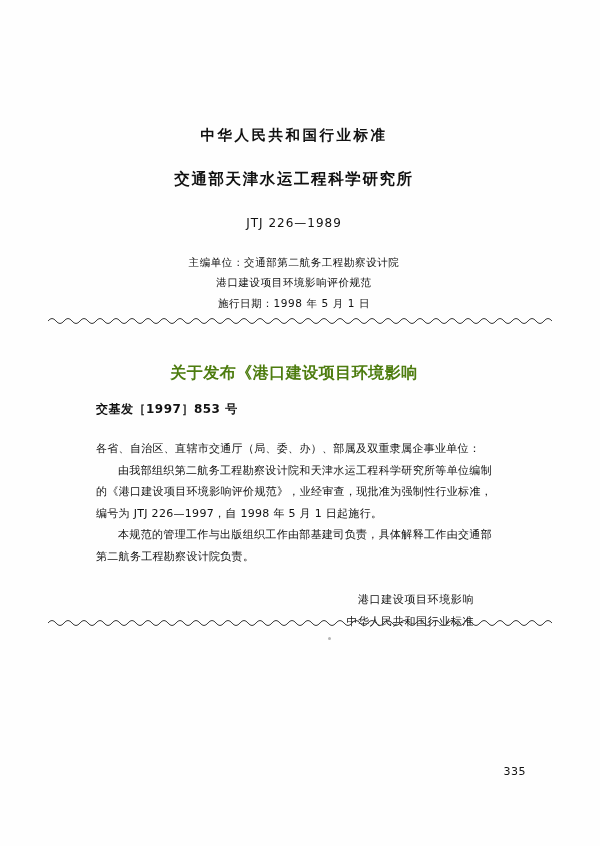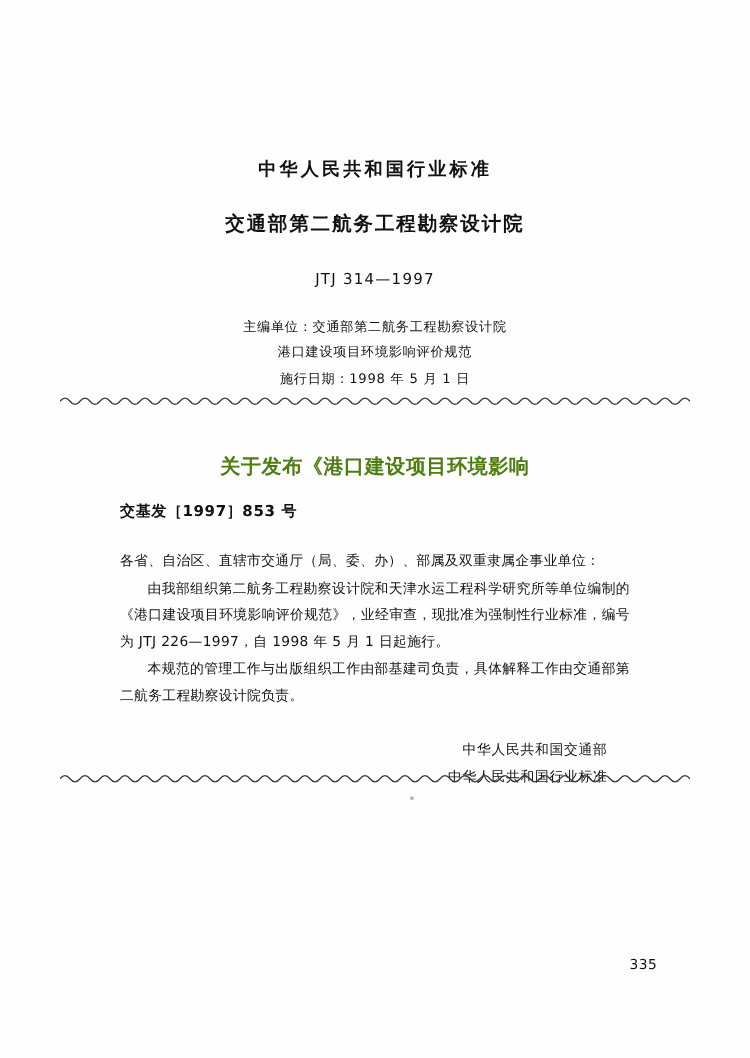--- a/index.html
+++ b/index.html
@@ -17,21 +17,21 @@
   .page {
     position: relative;
     width: 600px;
     height: 846px;
     box-sizing: border-box;
     background: #fefefe;
   }
   .content {
     position: absolute;
     left: 0;
-    right: 0;
+    right: 12px;
     top: 0;
     padding: 0 96px;
     box-sizing: border-box;
   }
   
   .std-header {
     margin-top: 126px;
     text-align: center;
   }
   .std-org {
@@ -143,22 +143,22 @@
 </style>
 </head>
 <body>
 
 <div class="page">
 
   <div class="content">
 
     <div class="std-header">
       <div class="std-org">中华人民共和国行业标准</div>
-      <div class="std-title">交通部第二航务工程勘察设计院</div>
-      <div class="std-code">JTJ 314—1997</div>
+      <div class="std-title">交通部天津水运工程科学研究所</div>
+      <div class="std-code">JTJ 226—1989</div>
 
       <div class="meta-block">
         <div class="meta-line">主编单位：交通部第二航务工程勘察设计院</div>
         <div class="meta-line">港口建设项目环境影响评价规范</div>
         <div class="meta-line">施行日期：1998 年 5 月 1 日</div>
       </div>
     </div>
 
     <div class="notice">
       <div class="notice-title">
@@ -167,21 +167,21 @@
       <div class="notice-no">交基发［1997］853 号</div>
     </div>
 
     <div class="body-text">
       <p class="noindent">各省、自治区、直辖市交通厅（局、委、办）、部属及双重隶属企事业单位：</p>
       <p>由我部组织第二航务工程勘察设计院和天津水运工程科学研究所等单位编制的《港口建设项目环境影响评价规范》，业经审查，现批准为强制性行业标准，编号为 JTJ 226—1997，自 1998 年 5 月 1 日起施行。</p>
       <p>本规范的管理工作与出版组织工作由部基建司负责，具体解释工作由交通部第二航务工程勘察设计院负责。</p>
     </div>
 
     <div class="signature">
-      <div>中华人民共和国交通部</div>
+      <div>港口建设项目环境影响</div>
       <div>中华人民共和国行业标准</div>
     </div>
 
   </div>
 
   <div class="wave-wrap wave-1">
     <svg class="wave" viewBox="0 0 504 14" preserveAspectRatio="none" aria-hidden="true">
       <path d="M0,7 q4,-5 8,0 t8,0 t8,0 t8,0 t8,0 t8,0 t8,0 t8,0 t8,0 t8,0 t8,0 t8,0 t8,0 t8,0 t8,0 t8,0 t8,0 t8,0 t8,0 t8,0 t8,0 t8,0 t8,0 t8,0 t8,0 t8,0 t8,0 t8,0 t8,0 t8,0 t8,0 t8,0 t8,0 t8,0 t8,0 t8,0 t8,0 t8,0 t8,0 t8,0 t8,0 t8,0 t8,0 t8,0 t8,0 t8,0 t8,0 t8,0 t8,0 t8,0 t8,0 t8,0 t8,0 t8,0 t8,0 t8,0 t8,0 t8,0 t8,0 t8,0 t8,0 t8,0 t8,0" fill="none" stroke="#3a3a3a" stroke-width="1"></path>
     </svg>
   </div>

